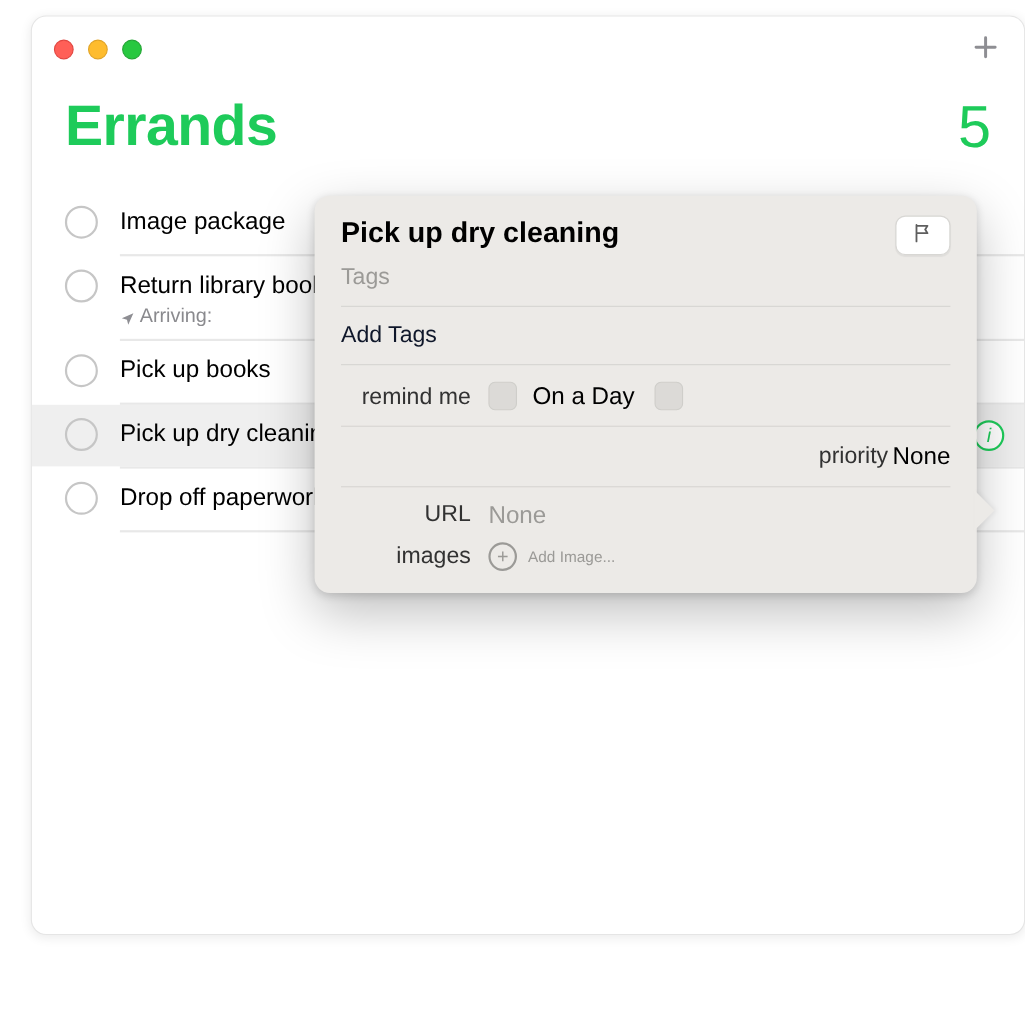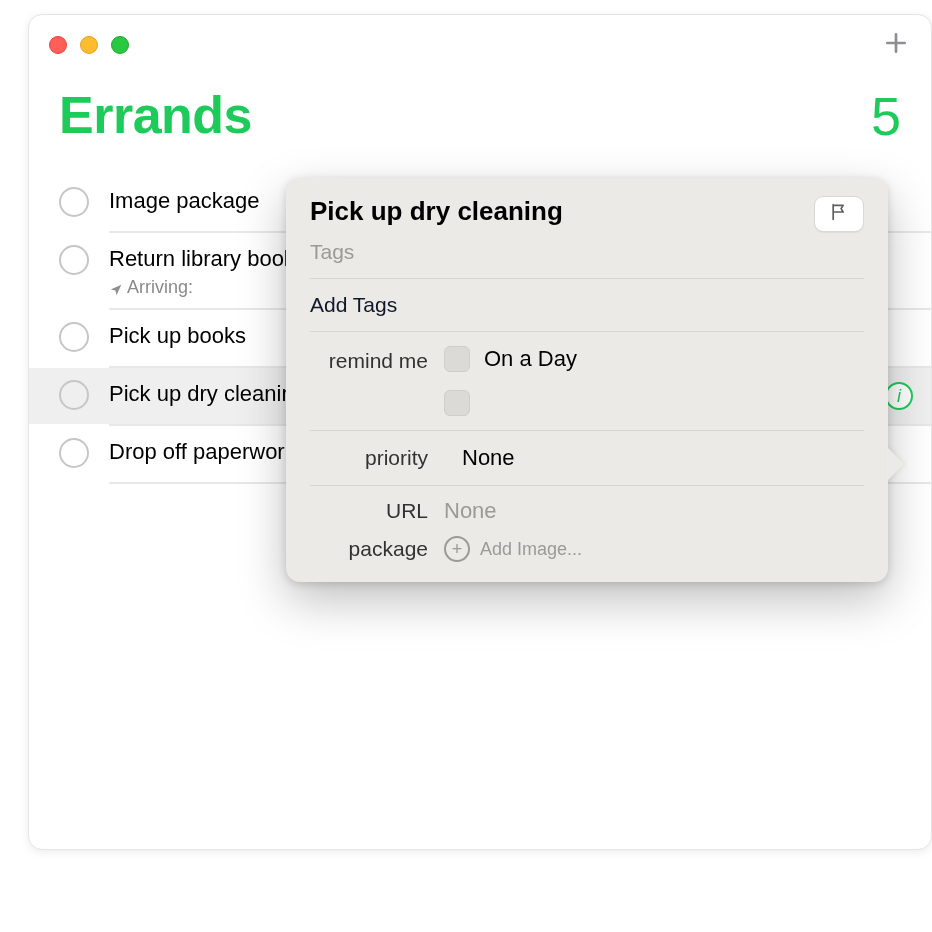--- a/index.html
+++ b/index.html
@@ -209,21 +209,21 @@
     .pop-label {
       width: 118px;
       text-align: right;
       color:#323232;
       font-size:21px;
       padding-top:3px;
     }
     .pop-content {
       flex:1;
       display:flex;
-      flex-direction:column;
+      flex-direction:row;
       gap:18px;
     }
     .check-row {
       display:flex;
       align-items:center;
       gap:14px;
     }
     .check-box {
       width: 26px;
       height: 26px;
@@ -234,21 +234,22 @@
       cursor:pointer;
     }
     .check-label {
       font-size: 22px;
       color: #000;
     }
     .priority-row {
       display:flex;
       align-items:center;
       padding: 14px 0;
-      gap:34px;
+      gap:4px;
+      justify-content:flex-end;
     }
     .priority-row .pop-label { padding-top:0; }
     .priority-value {
       font-size: 22px;
       color:#000;
     }
     .pop-row {
       display:flex;
       align-items:center;
       gap:16px;
@@ -271,21 +272,21 @@
       border-radius: 50%;
       display:flex;
       align-items:center;
       justify-content:center;
       color:#9b9a97;
       font-size:18px;
       line-height:1;
       flex-shrink:0;
     }
     .add-image-label {
-      font-size: 18px;
+      font-size: 14px;
       color:#9b9a97;
     }
     .content-area {
       position:relative;
     }
     .reminder-rows-wrap .reminder-row {
       min-height: 56px;
     }
     .reminder-rows-wrap {
       border-top: none;
@@ -427,20 +428,20 @@
       <div class="priority-value">None</div>
     </div>
     <hr class="pop-divider">
 
     <div class="pop-row">
       <div class="pop-label">URL</div>
       <div class="none-value">None</div>
     </div>
 
     <div class="pop-row">
-      <div class="pop-label">package</div>
+      <div class="pop-label">images</div>
       <div class="add-image-row">
         <div class="plus-circle">+</div>
         <div class="add-image-label">Add Image...</div>
       </div>
     </div>
   </div>
 </div>
 
 </body></html>

